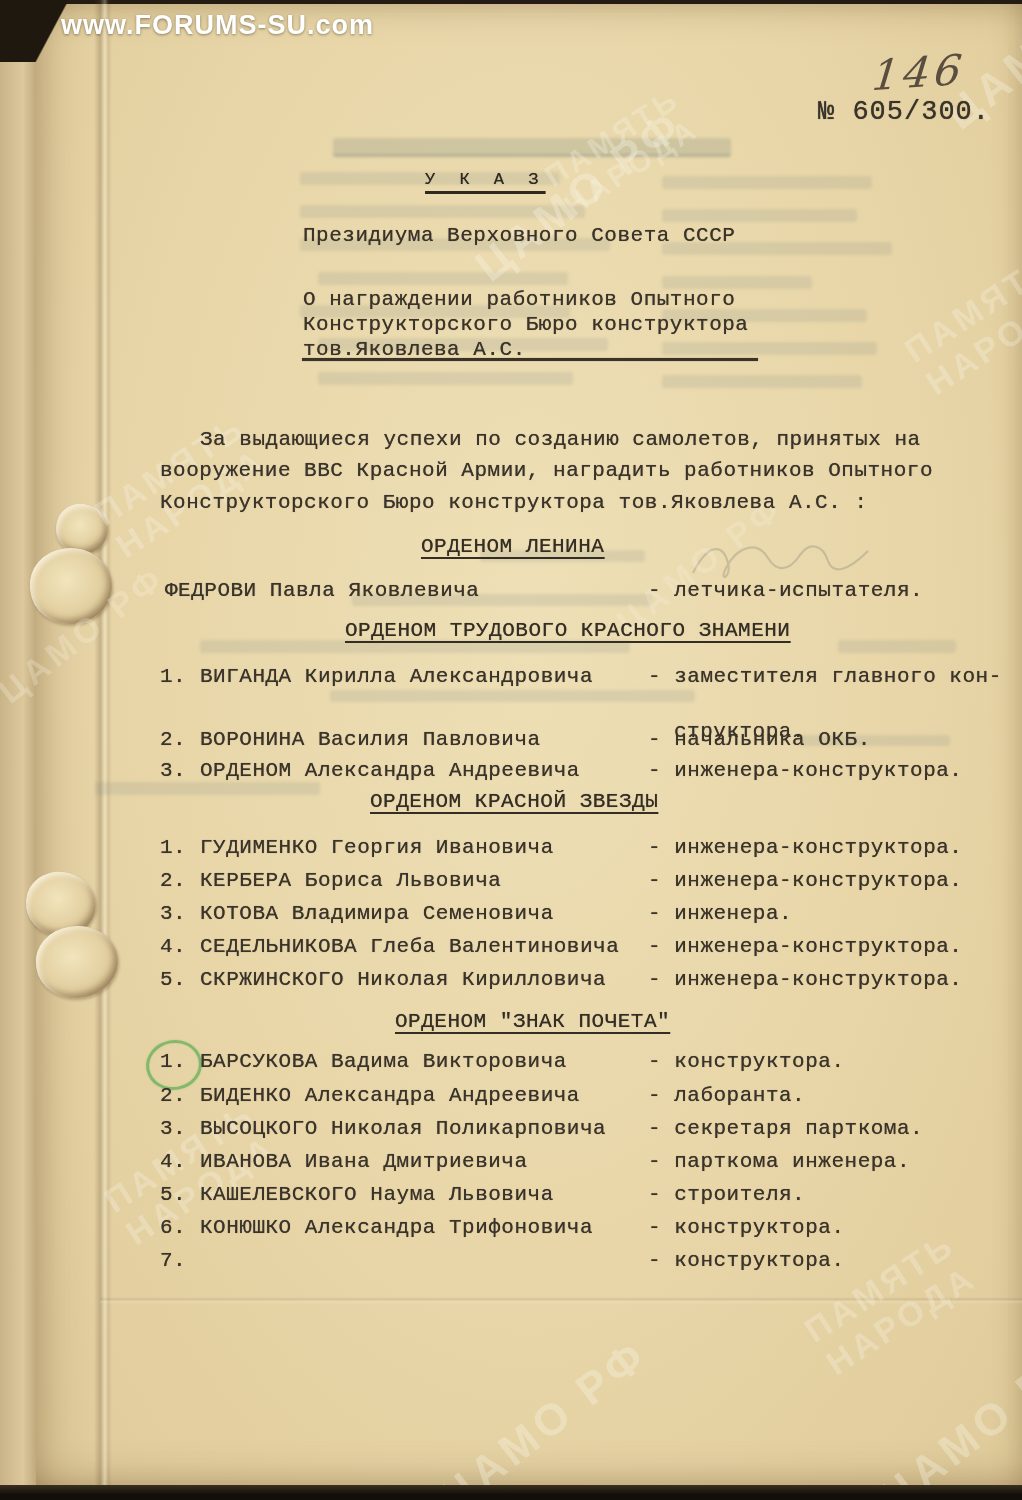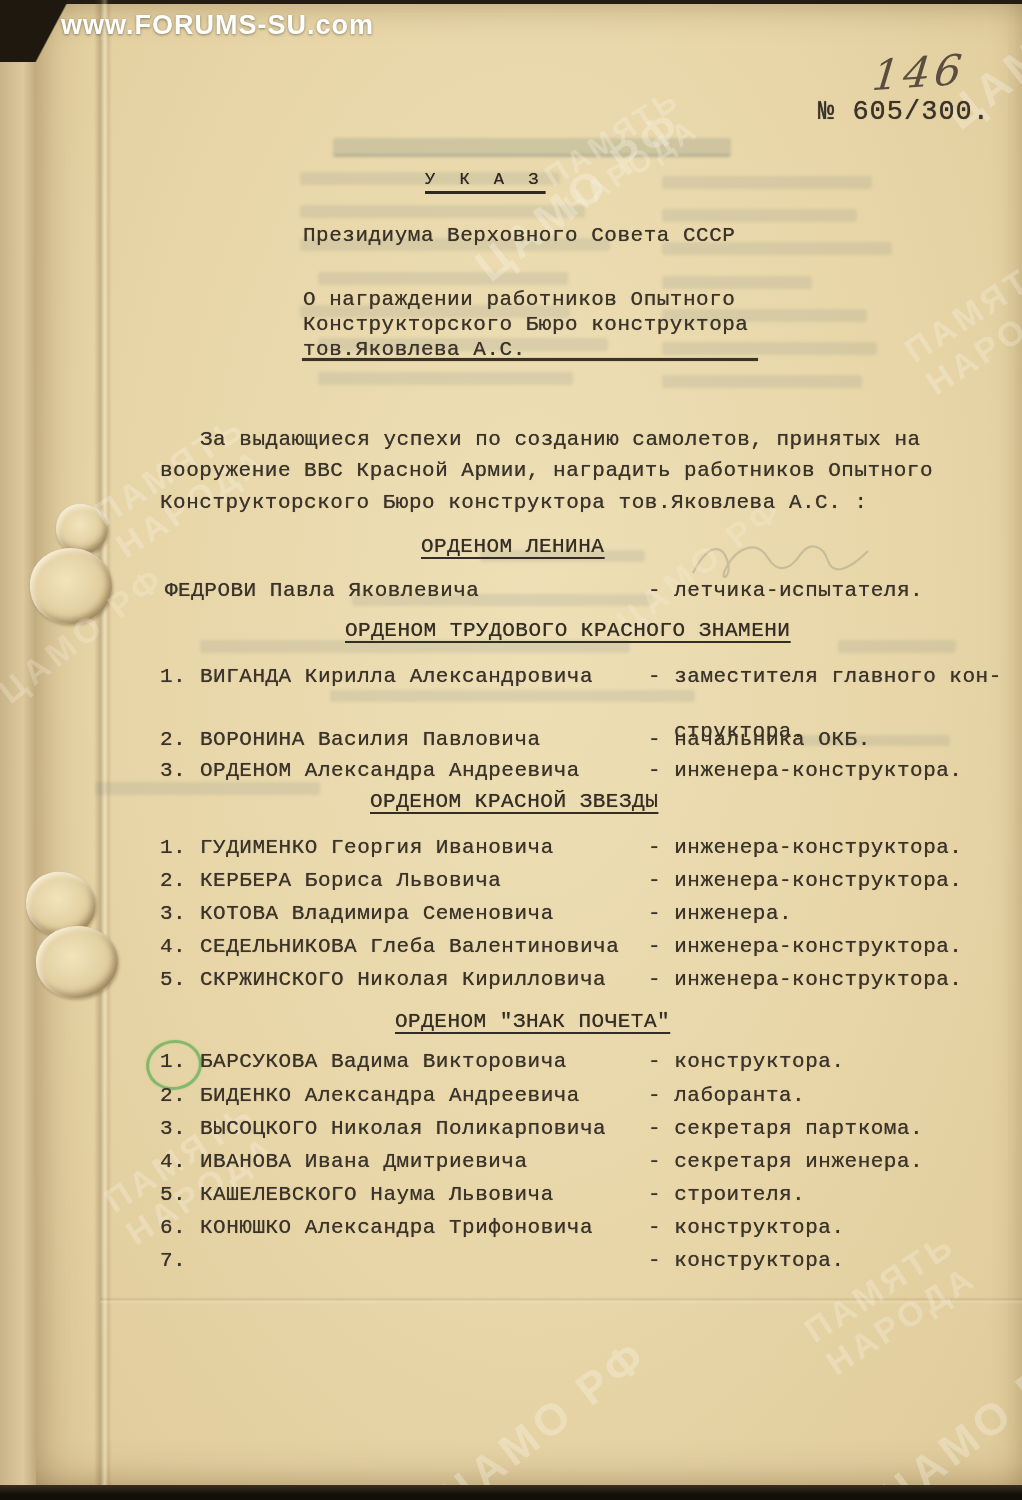--- a/index.html
+++ b/index.html
@@ -216,21 +216,21 @@
     <span class="t rl">- лаборанта.</span>
   </div>
   <div class="row" style="top:1117px;">
     <span class="t num">3.</span>
     <span class="t nm">ВЫСОЦКОГО Николая Поликарповича</span>
     <span class="t rl">- секретаря парткома.</span>
   </div>
   <div class="row" style="top:1150px;">
     <span class="t num">4.</span>
     <span class="t nm">ИВАНОВА Ивана Дмитриевича</span>
-    <span class="t rl">- секретаря инженера.</span>
+    <span class="t rl">- парткома инженера.</span>
   </div>
   <div class="row" style="top:1183px;">
     <span class="t num">5.</span>
     <span class="t nm">КАШЕЛЕВСКОГО Наума Львовича</span>
     <span class="t rl">- строителя.</span>
   </div>
   <div class="row" style="top:1216px;">
     <span class="t num">6.</span>
     <span class="t nm">КОНЮШКО Александра Трифоновича</span>
     <span class="t rl">- конструктора.</span>

